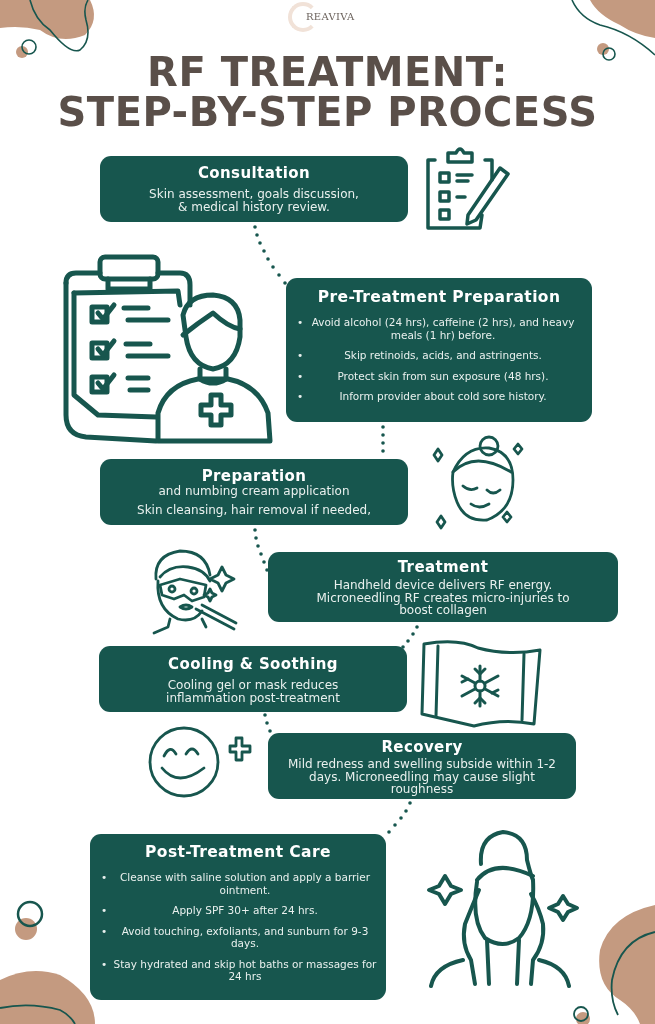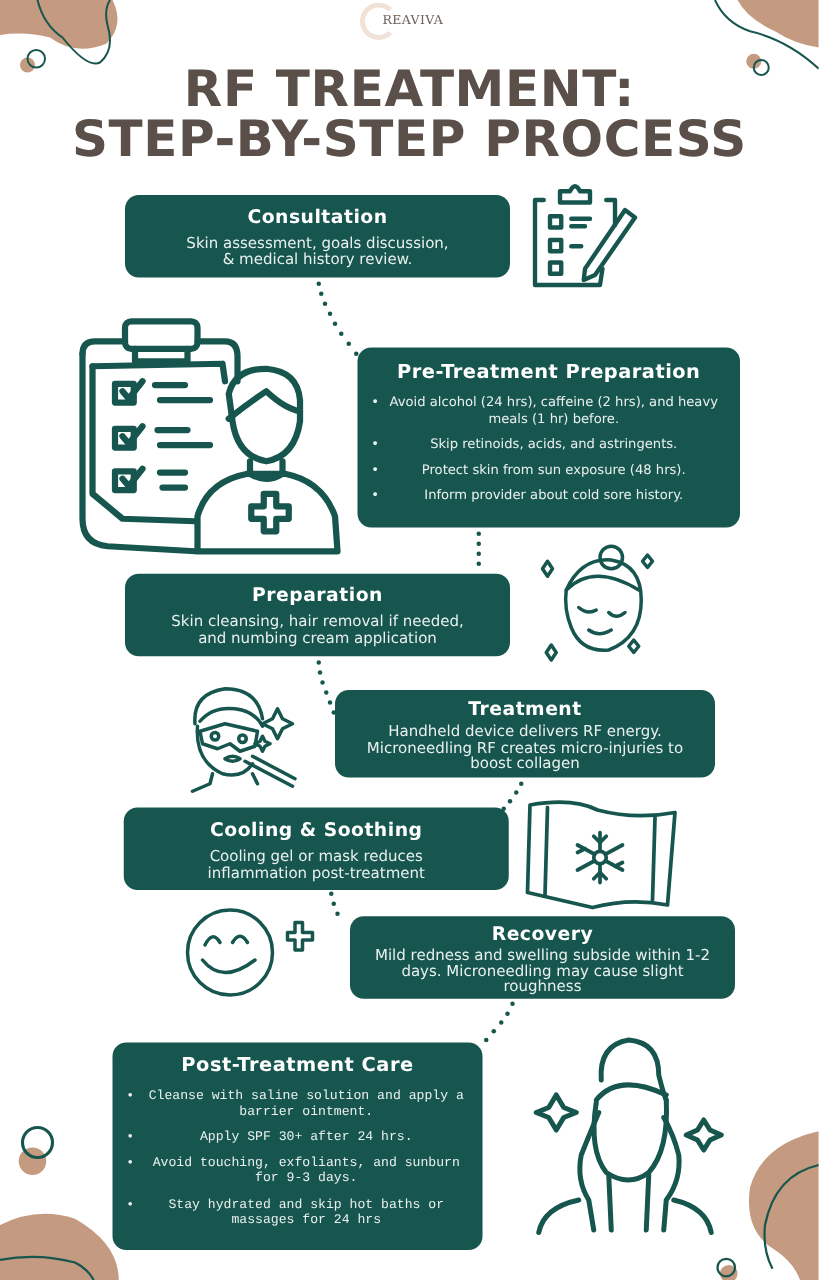--- a/index.html
+++ b/index.html
@@ -132,37 +132,37 @@
     <path d="M125,70 Q130,50 155,50 Q180,52 182,75 L182,92 Q178,120 155,124 Q132,120 128,92 Z"></path>
     <path d="M125,90 Q140,78 155,68 Q170,82 182,84"></path>
     <path d="M142,124 L142,134 Q155,142 168,134 L168,124"></path>
     <path d="M100,196 L100,168 Q108,140 140,134 L170,134 Q200,140 210,168 L212,196 Z"></path>
     <path d="M143,160 L153,160 L153,150 L163,150 L163,160 L173,160 L173,170 L163,170 L163,180 L153,180 L153,170 L143,170 Z"></path>
   </g>
 </svg>
 
 <div class="card" style="left:100px; top:459px; width:308px; height:66px; padding-top:8px;">
   <h3>Preparation</h3>
+  <p>and numbing cream application</p>
   <p style="margin-top:6px;">Skin cleansing, hair removal if needed,</p>
-  <p>and numbing cream application</p>
 </div>
 <svg class="icon" style="left:425px; top:432px;" width="105" height="105" viewBox="0 0 105 105">
   <g fill="none" stroke="#17564e" stroke-width="2.8" stroke-linecap="round" stroke-linejoin="round">
     <circle cx="64" cy="14" r="9"></circle>
     <path d="M28,40 Q40,14 64,16 Q88,20 88,48 Q88,78 62,88 Q40,90 32,70 Q26,55 28,40 Z"></path>
     <path d="M28,40 Q50,18 86,40"></path>
     <path d="M38,54 Q45,60 52,56 M62,58 Q68,64 75,58 M46,72 Q54,78 64,72"></path>
     <path d="M13,17 L17,23 L13,29 L9,23 Z"></path>
     <path d="M93,12 L97,17 L93,22 L89,17 Z"></path>
     <path d="M16,84 L20,90 L16,96 L12,90 Z"></path>
     <path d="M82,80 L86,85 L82,90 L78,85 Z"></path>
   </g>
 </svg>
 
-<div class="card" style="left:268px; top:552px; width:304px; height:70px; padding-top:6px;">
+<div class="card" style="left:268px; top:552px; width:350px; height:70px; padding-top:6px;">
   <h3>Treatment</h3>
   <p style="margin-top:3px;">Handheld device delivers RF energy.</p>
   <p>Microneedling RF creates micro-injuries to</p>
   <p>boost collagen</p>
 </div>
 <svg class="icon" style="left:150px; top:545px;" width="100" height="90" viewBox="0 0 100 90">
   <g fill="none" stroke="#17564e" stroke-width="2.8" stroke-linecap="round" stroke-linejoin="round">
     <path d="M6,34 Q4,10 30,6 Q56,6 60,30"></path>
     <path d="M10,32 Q20,20 38,22 Q54,24 60,36"></path>
     <path d="M8,36 Q6,64 28,74 Q44,78 52,66"></path>
@@ -185,38 +185,38 @@
 <svg class="icon" style="left:418px; top:636px;" width="125" height="95" viewBox="0 0 125 95">
   <g fill="none" stroke="#17564e" stroke-width="3" stroke-linecap="round" stroke-linejoin="round">
     <path d="M6,8 Q40,2 60,12 Q90,20 122,14 L116,88 Q86,82 56,90 Q30,84 4,78 Z"></path>
     <path d="M20,10 L18,80 M106,18 L104,84"></path>
     <circle cx="62" cy="50" r="5"></circle>
     <path d="M62,30 L62,45 M62,55 L62,70 M44,40 L57,47 M67,53 L80,60 M44,60 L57,53 M67,47 L80,40"></path>
     <path d="M57,33 L62,38 L67,33 M57,67 L62,62 L67,67 M44,46 L50,43 M80,54 L74,57"></path>
   </g>
 </svg>
 
-<div class="card" style="left:280px; top:733px; width:308px; height:66px; padding-top:5px;">
+<div class="card" style="left:268px; top:733px; width:308px; height:66px; padding-top:5px;">
   <h3>Recovery</h3>
   <p style="margin-top:2px;">Mild redness and swelling subside within 1-2</p>
   <p>days. Microneedling may cause slight</p>
   <p>roughness</p>
 </div>
 <svg class="icon" style="left:148px; top:722px;" width="110" height="80" viewBox="0 0 110 80">
   <g fill="none" stroke="#17564e" stroke-width="2.8" stroke-linecap="round" stroke-linejoin="round">
     <circle cx="36" cy="40" r="34"></circle>
     <path d="M16,34 Q22,22 28,32 M38,32 Q44,22 50,32"></path>
     <path d="M14,46 Q30,66 56,46"></path>
     <path d="M82,24 L88,24 L88,16 L94,16 L94,24 L102,24 L102,30 L94,30 L94,38 L88,38 L88,30 L82,30 Z"></path>
   </g>
 </svg>
 
 <div class="card" style="left:90px; top:834px; width:296px; height:166px; padding-top:9px;">
   <h3 style="font-size:15.5px;">Post-Treatment Care</h3>
-  <ul style="margin-top:10px; padding-right:8px;font-family:Liberation Mono, monospace;">
+  <ul style="margin-top:10px; padding-right:8px;">
     <li>Cleanse with saline solution and apply a barrier ointment.</li>
     <li>Apply SPF 30+ after 24 hrs.</li>
     <li>Avoid touching, exfoliants, and sunburn for 9-3 days.</li>
     <li>Stay hydrated and skip hot baths or massages for 24 hrs</li>
   </ul>
 </div>
 <svg class="icon" style="left:415px; top:820px;" width="165" height="170" viewBox="0 0 165 170">
   <g fill="none" stroke="#17564e" stroke-width="4" stroke-linecap="round" stroke-linejoin="round">
     <path d="M66,44 Q64,16 88,12 Q112,14 112,40 Q116,56 118,60"></path>
     <path d="M62,60 Q80,38 118,56"></path>

